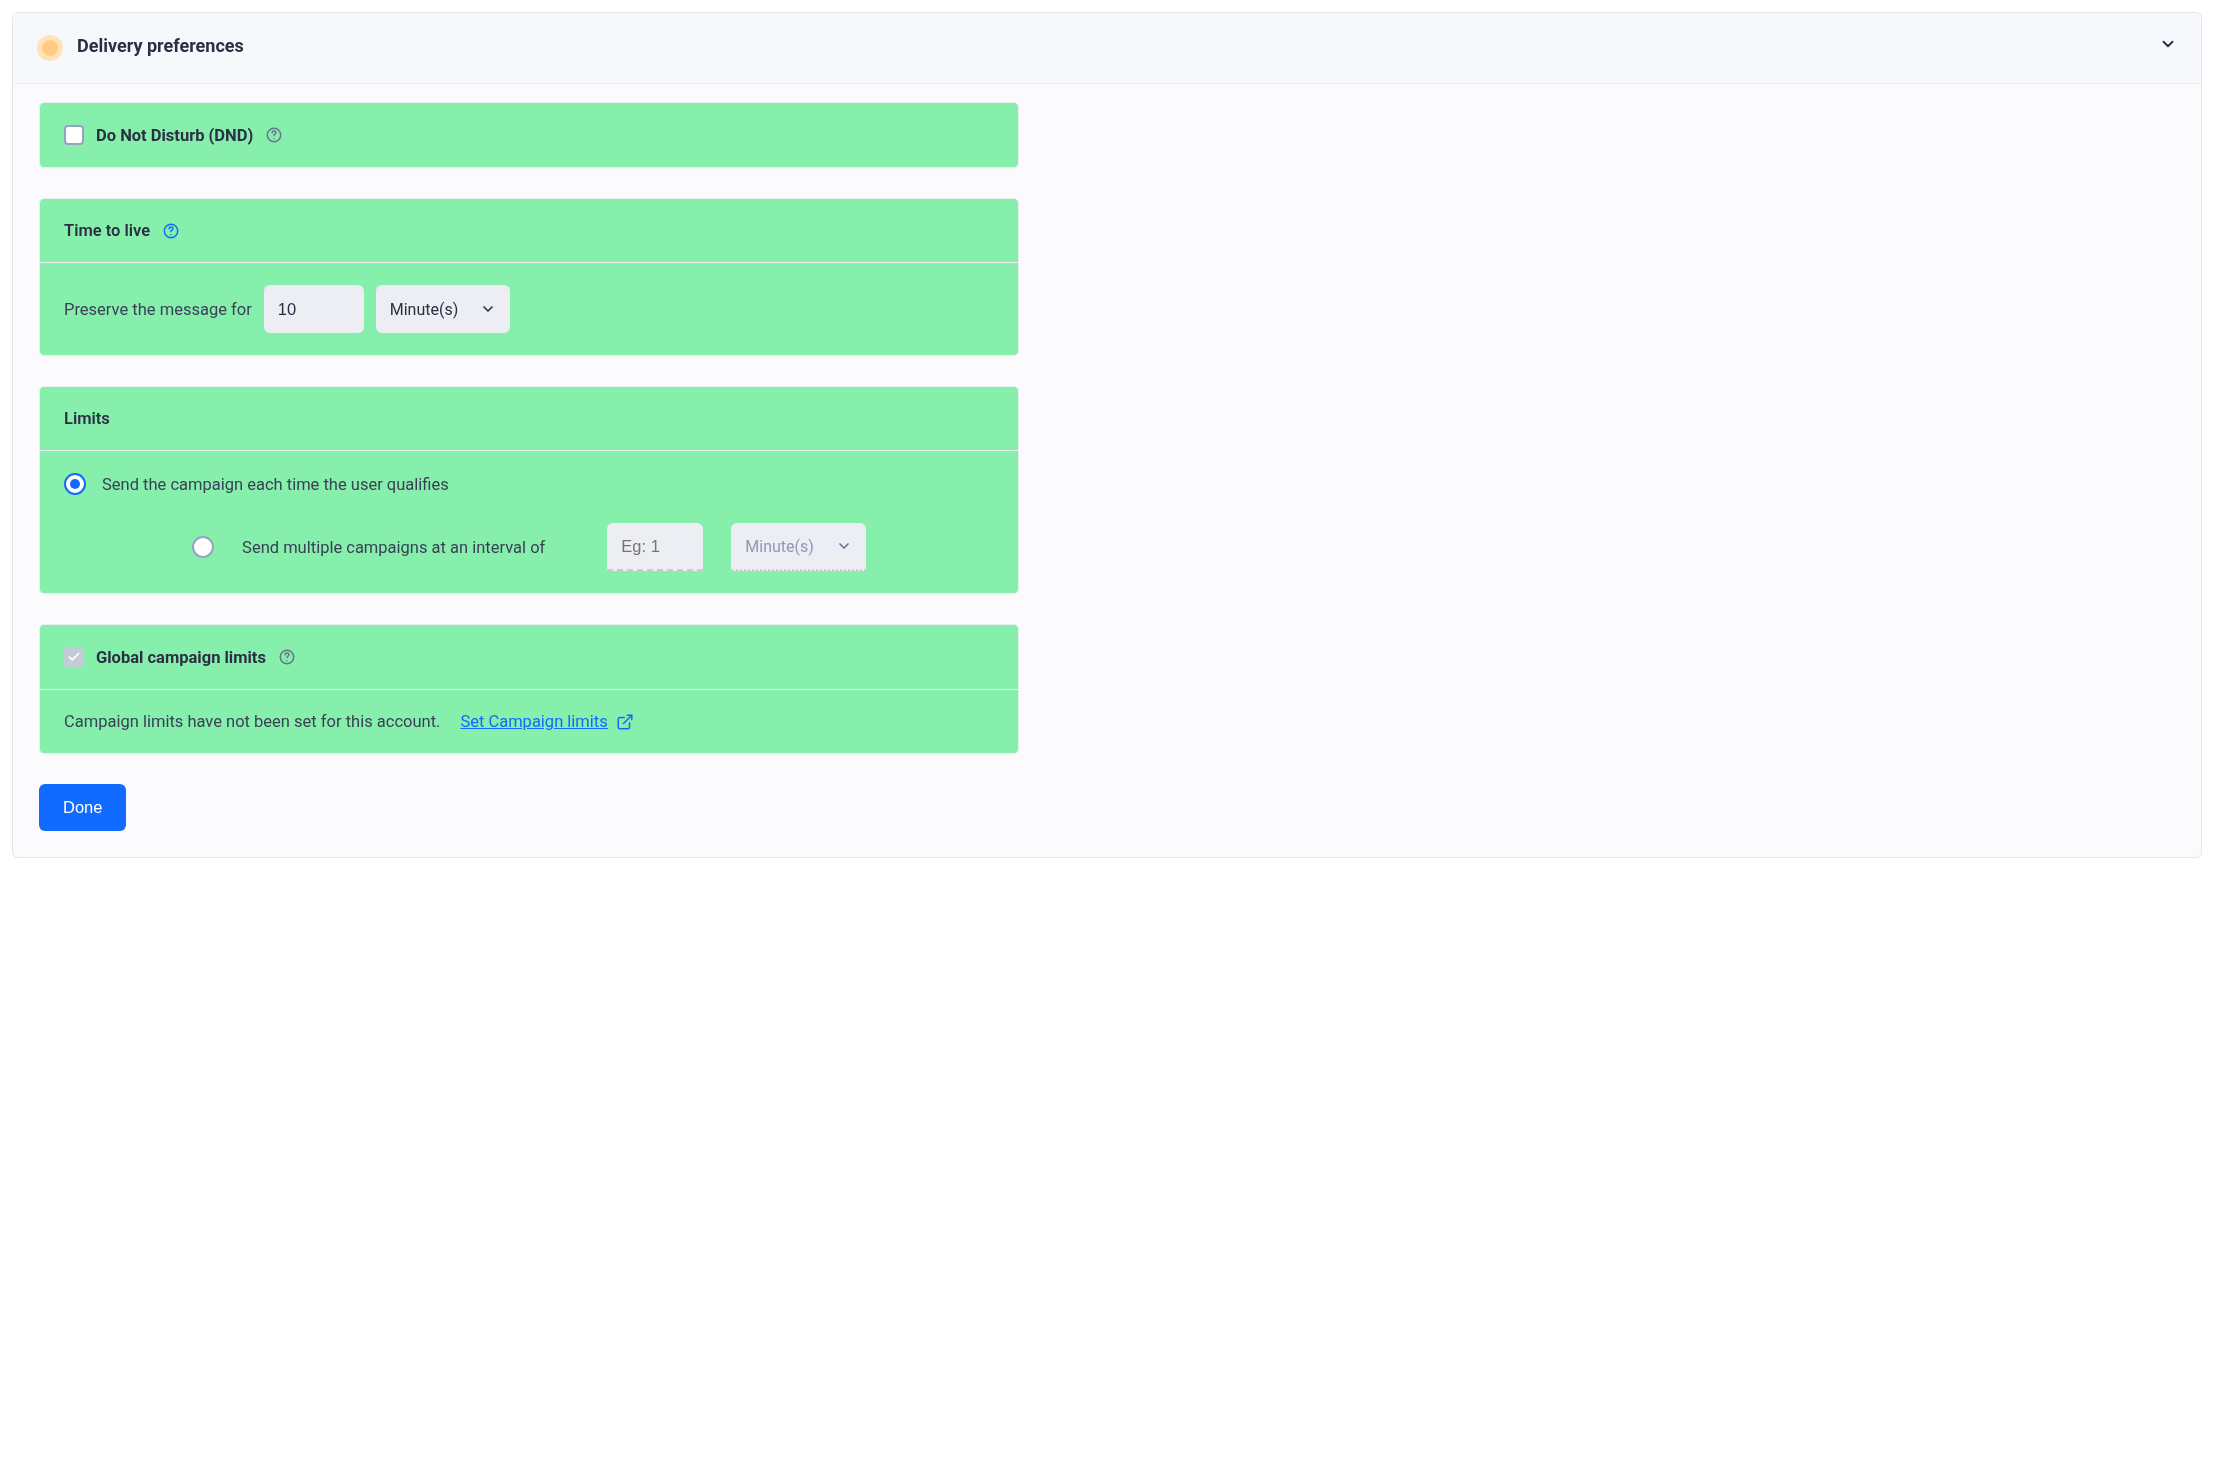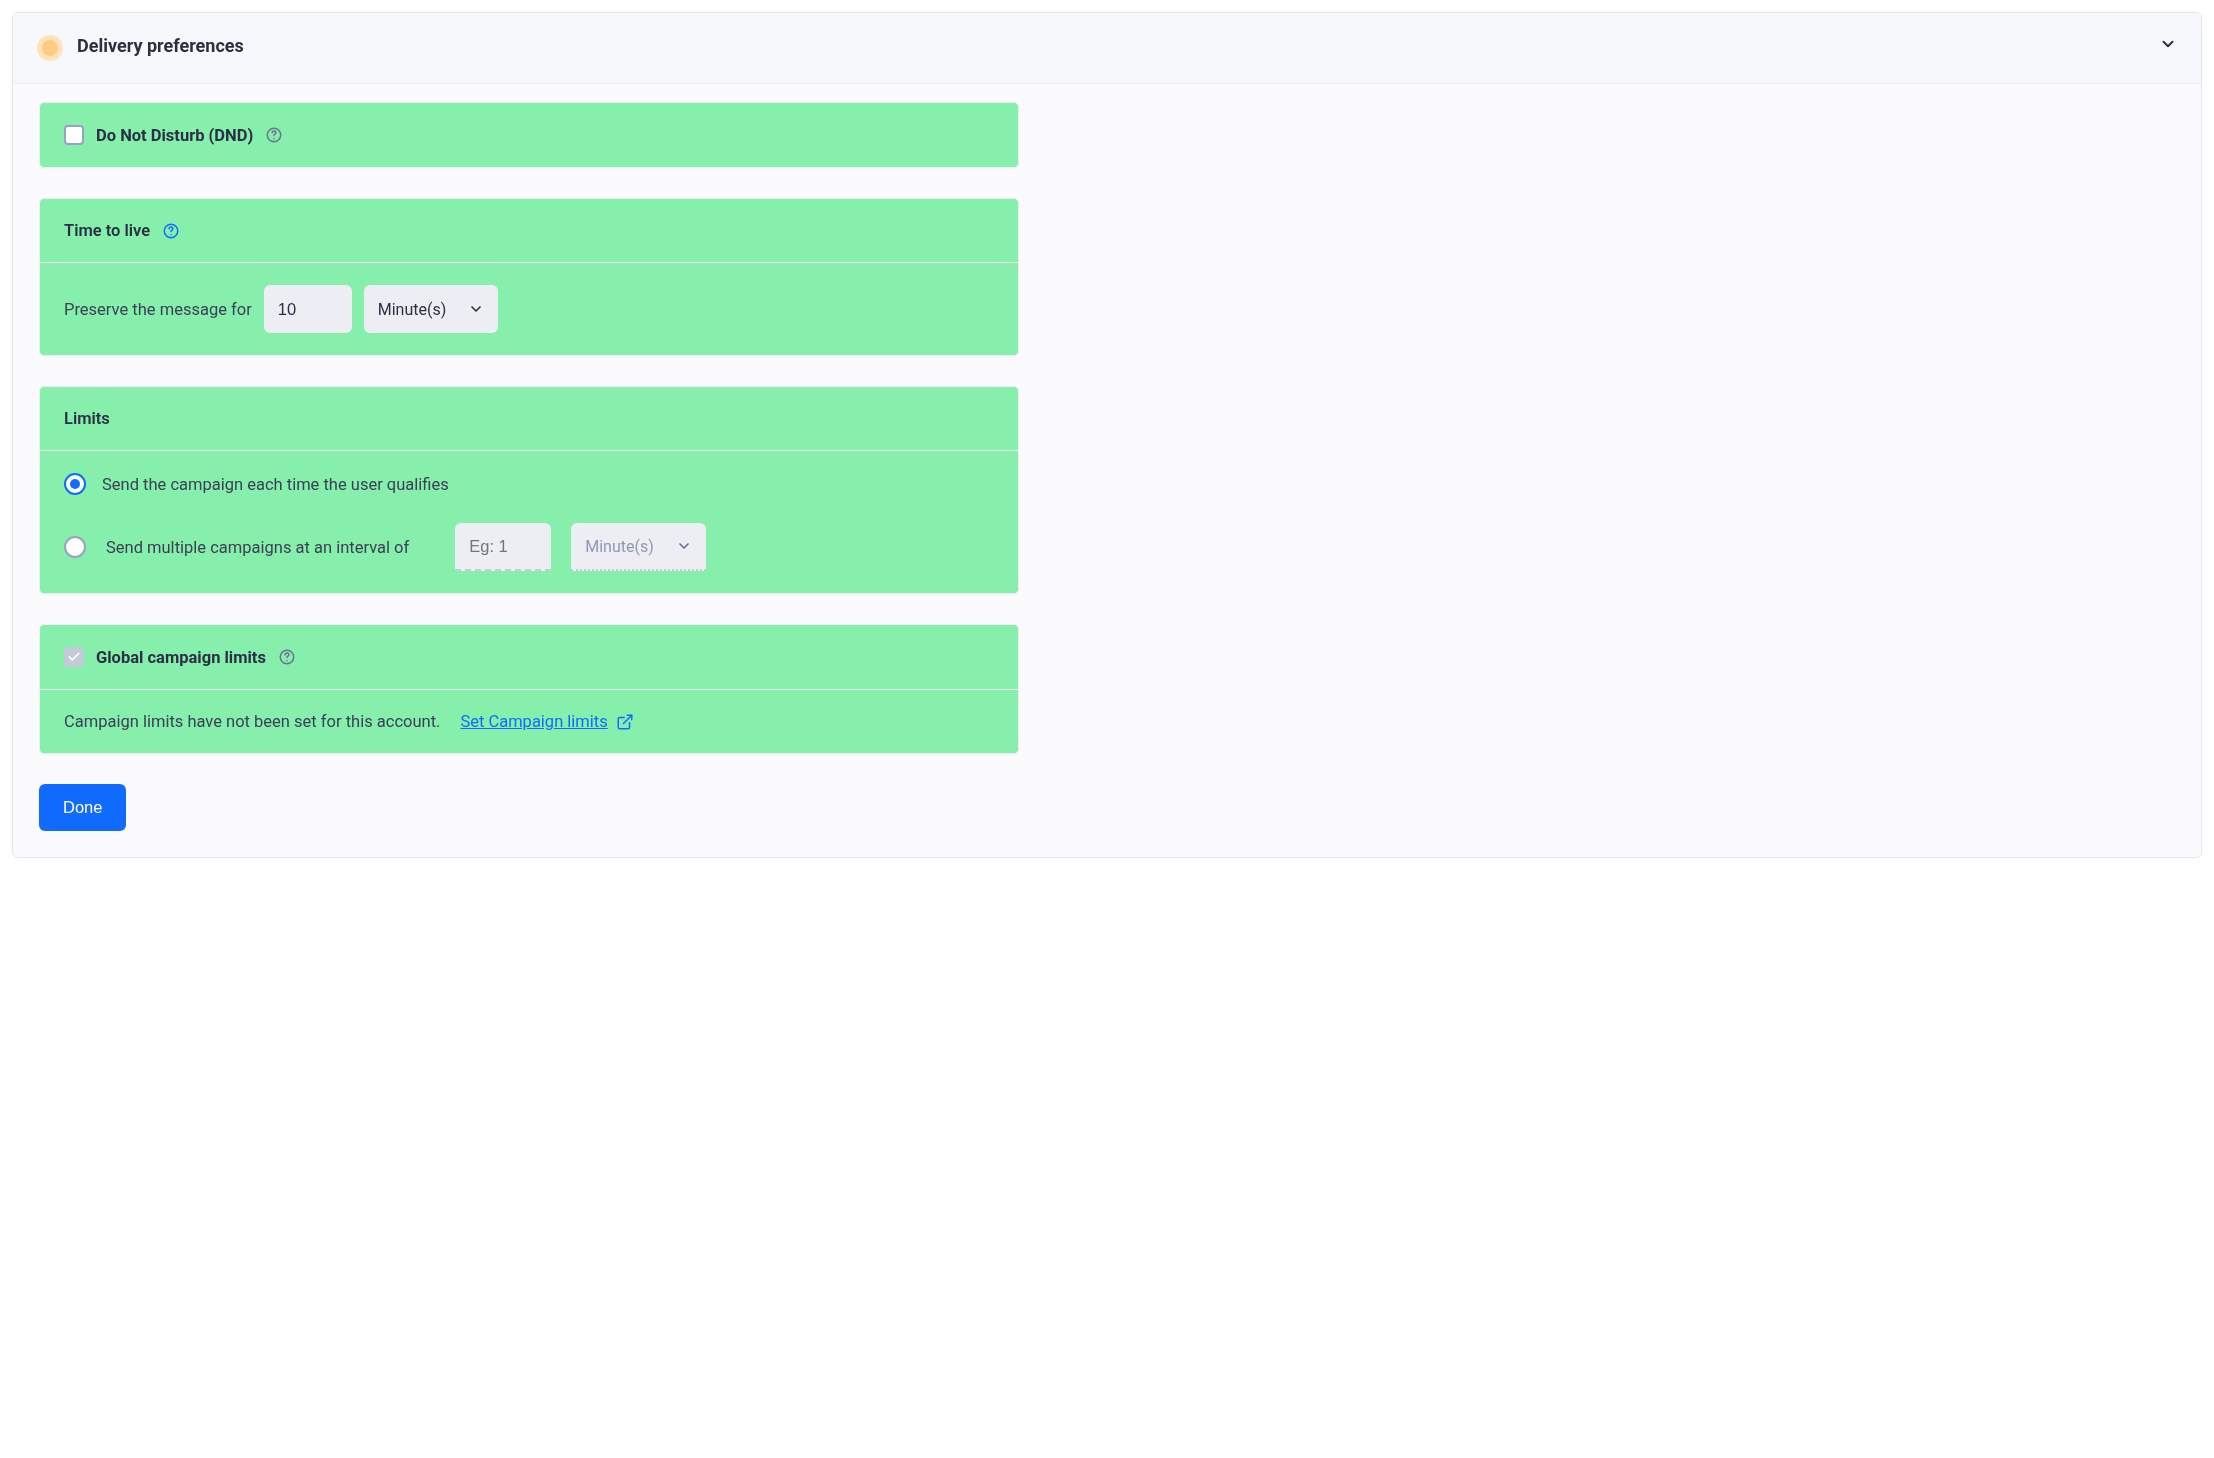--- a/index.html
+++ b/index.html
@@ -111,21 +111,21 @@
   }
   .help-icon.blue { color: #126bff; }
   .text-input {
     height: 48px;
     padding: 0 14px;
     border: none;
     border-radius: 6px;
     background: #eceef3;
     color: #2b2f44;
     font-size: 16.5px;
-    width: 88px;
+    width: 100px;
     outline: none;
   }
   .text-input.disabled {
     color: #8f97b5;
     border-bottom: 2px dashed #c7cbd7;
     border-bottom-left-radius: 0;
     border-bottom-right-radius: 0;
     width: 96px;
   }
   .select-box {
@@ -251,21 +251,21 @@
       
       <div class="card">
         <div class="card-section">
           <span class="label-med">Limits</span>
         </div>
         <div class="card-section card-divider">
           <div class="row radio-row">
             <span class="radio selected"></span>
             <span class="label-light">Send the campaign each time the user qualifies</span>
           </div>
-          <div class="row radio-row" style="gap:20px;">
+          <div class="row radio-row" style="gap:28px;justify-content:center;">
             <span class="radio"></span>
             <span class="label-light">Send multiple campaigns at an interval of</span>
             <span class="spacer-sm"></span>
             <input class="text-input disabled" placeholder="Eg: 1" style="">
             <div class="select-box disabled">
               <span>Minute(s)</span>
               <svg class="sel-chev" viewBox="0 0 24 24" fill="none" stroke="currentColor" stroke-width="2.5" stroke-linecap="round" stroke-linejoin="round">
                   <polyline points="6 9 12 15 18 9"></polyline>
                 </svg>
             </div>

